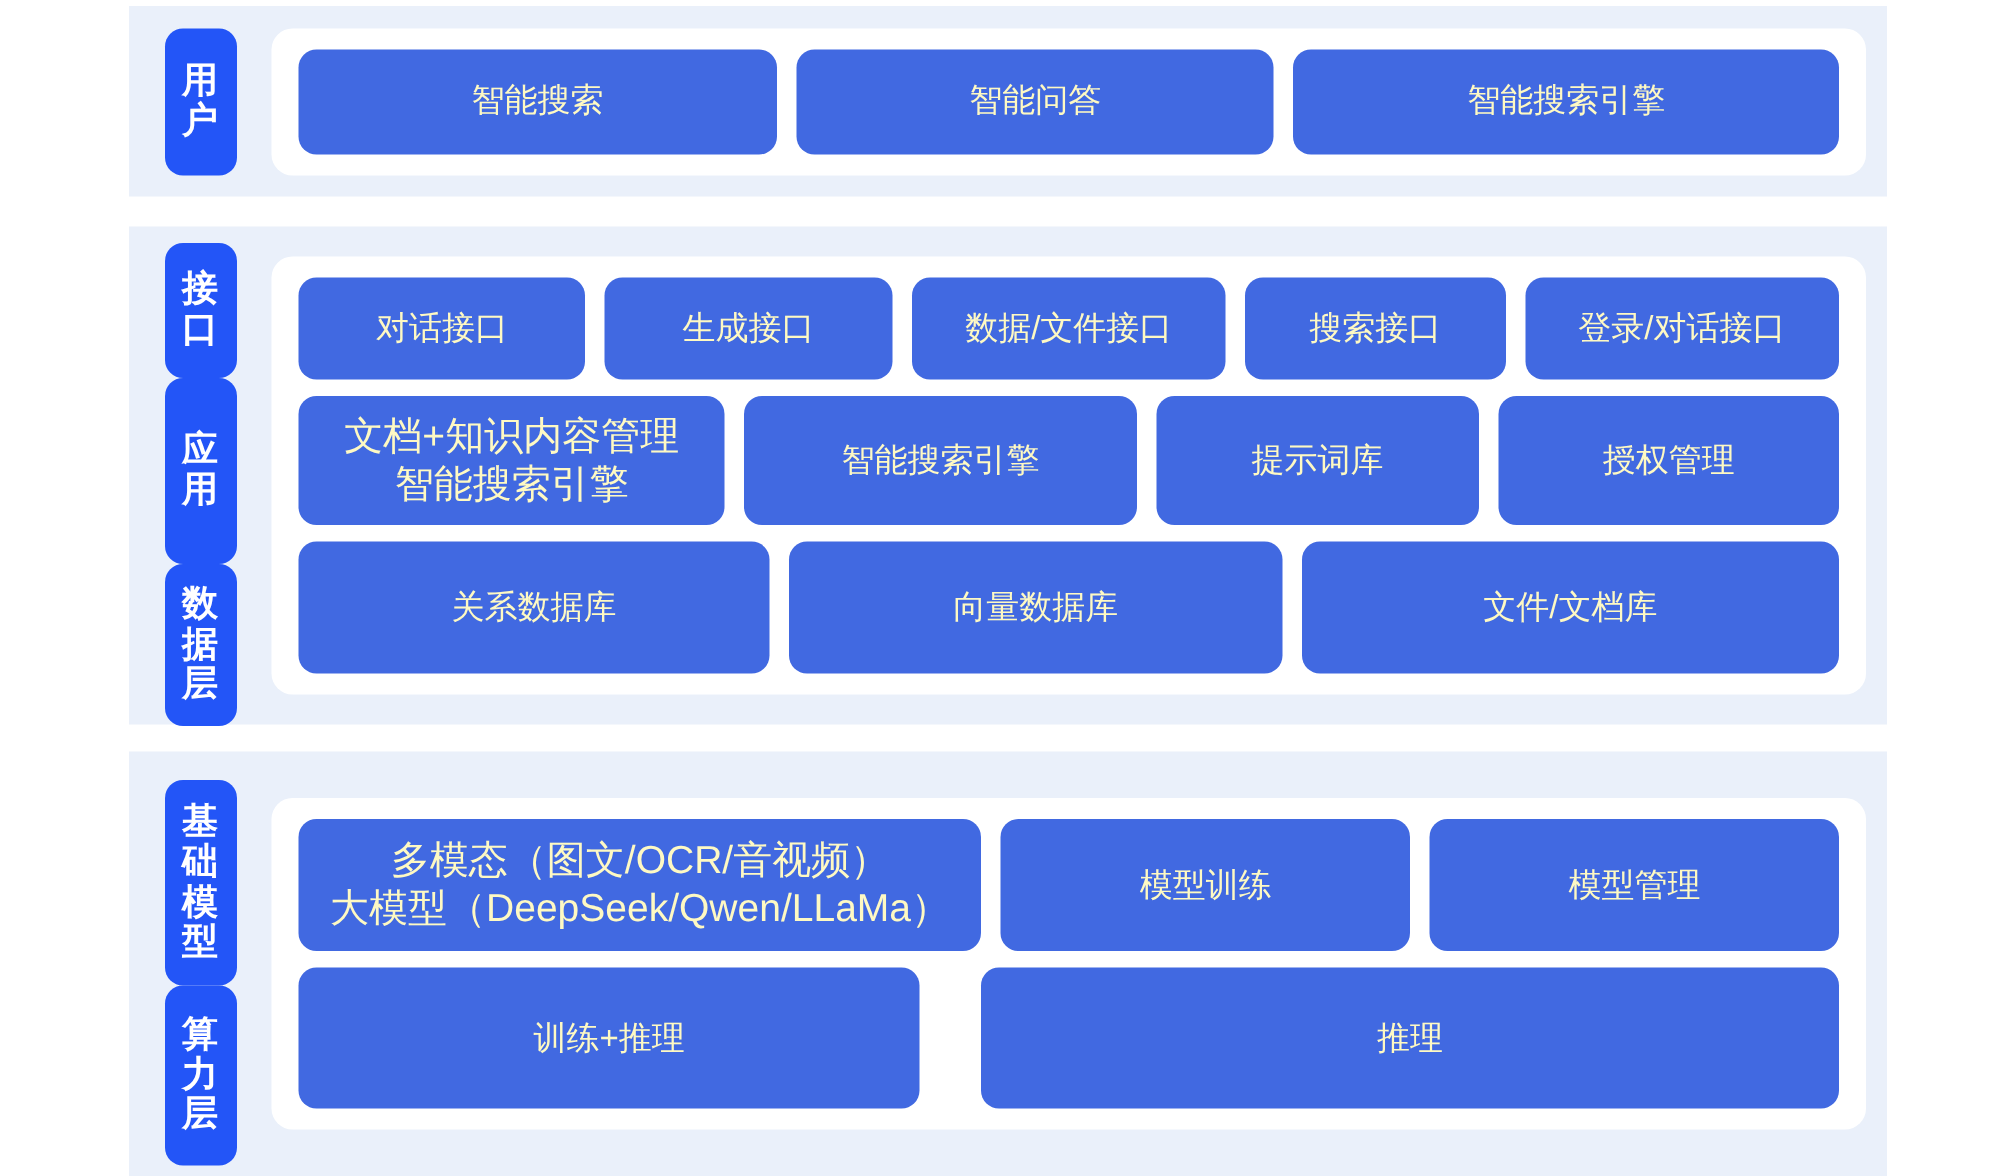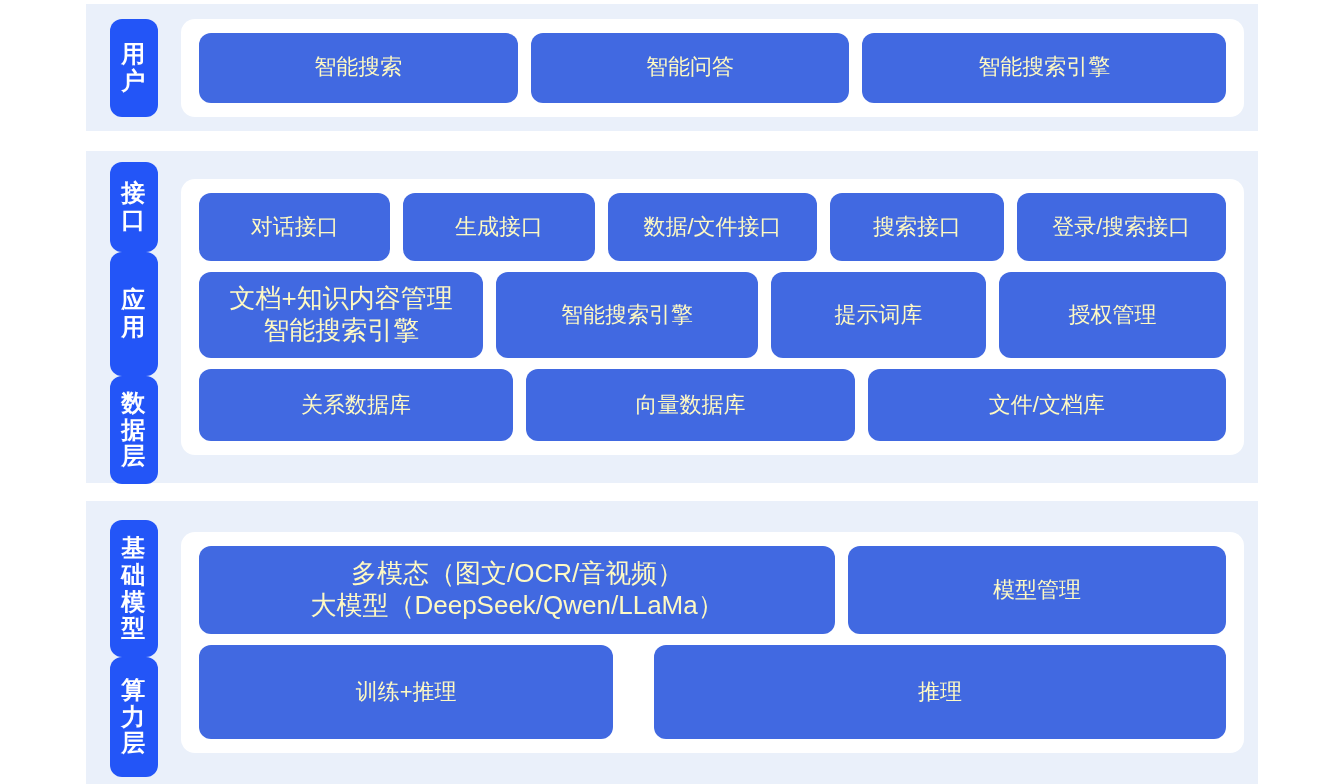--- a/index.html
+++ b/index.html
@@ -121,21 +121,21 @@
     white-space: pre-line;
     flex: 1 1 0;
   }
 
   .card.two-line { font-size: 26px; }
 
   
   #row-user .card       { height: 70px; }
   #row-api .card        { height: 68px; }
   #row-app .card        { height: 86px; }
-  #row-data .card       { height: 72px; }
+  #row-data .card       { height: 88px; }
   #row-model .card      { height: 88px; }
   #row-compute .card    { height: 94px; }
 
   
   .w-105 { flex-grow: 1.05; }
   .w-115 { flex-grow: 1.15; }
   .w-09  { flex-grow: 0.9;  }
   .w-095 { flex-grow: 0.95; }
   .w-085 { flex-grow: 0.85; }
   .w-14  { flex-grow: 1.4; margin-left: 28px;  }
@@ -173,21 +173,21 @@
         <span>数据层</span>
       </div>
     </div>
     <div class="panel">
 
       <div class="row" id="row-api">
         <div class="card w-095">对话接口</div>
         <div class="card w-095">生成接口</div>
         <div class="card w-105">数据/文件接口</div>
         <div class="card w-085">搜索接口</div>
-        <div class="card w-105">登录/搜索接口</div>
+        <div class="card w-105">登录/对话接口</div>
       </div>
 
       <div class="row" id="row-app">
         <div class="card two-line w-115">文档+知识内容管理
 智能搜索引擎</div>
         <div class="card w-105">智能搜索引擎</div>
         <div class="card w-085">提示词库</div>
         <div class="card w-09">授权管理</div>
       </div>
 
@@ -207,20 +207,21 @@
       </div>
       <div class="side-label h-suanli">
         <span>算力层</span>
       </div>
     </div>
     <div class="panel">
 
       <div class="row" id="row-model">
         <div class="card two-line w-155">多模态（图文/OCR/音视频）
 大模型（DeepSeek/Qwen/LLaMa）</div>
+        <div class="card w-09">模型训练</div>
         <div class="card w-09">模型管理</div>
       </div>
 
       <div class="row" id="row-compute">
         <div class="card">训练+推理</div>
         <div class="card w-14">推理</div>
       </div>
 
     </div>
   </div>

